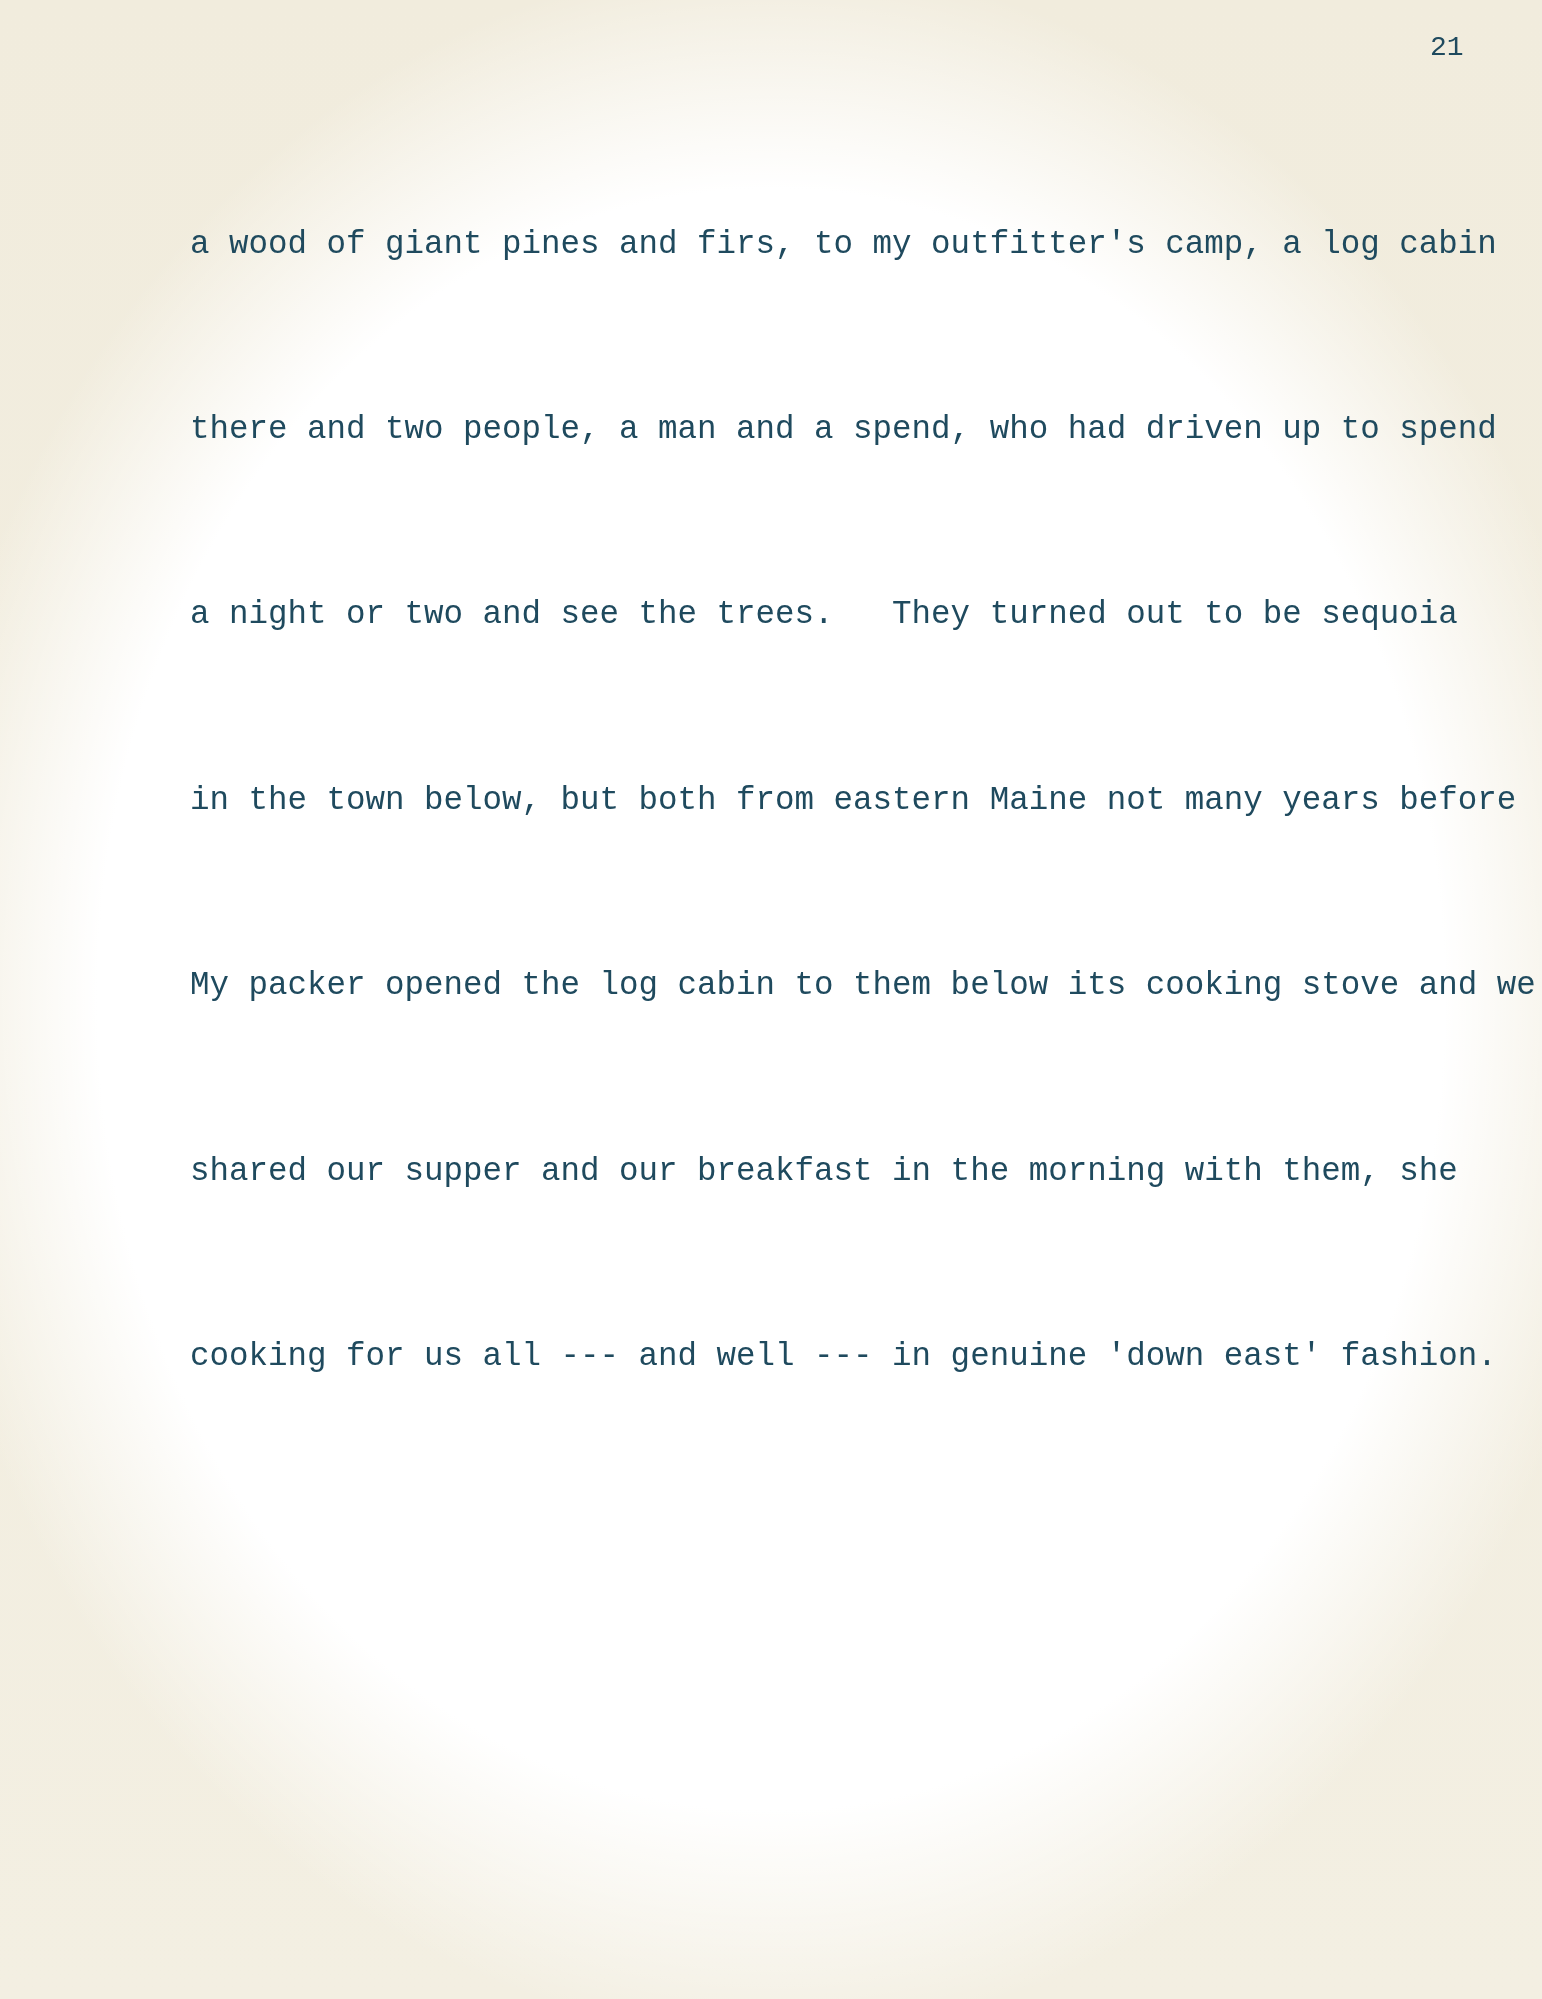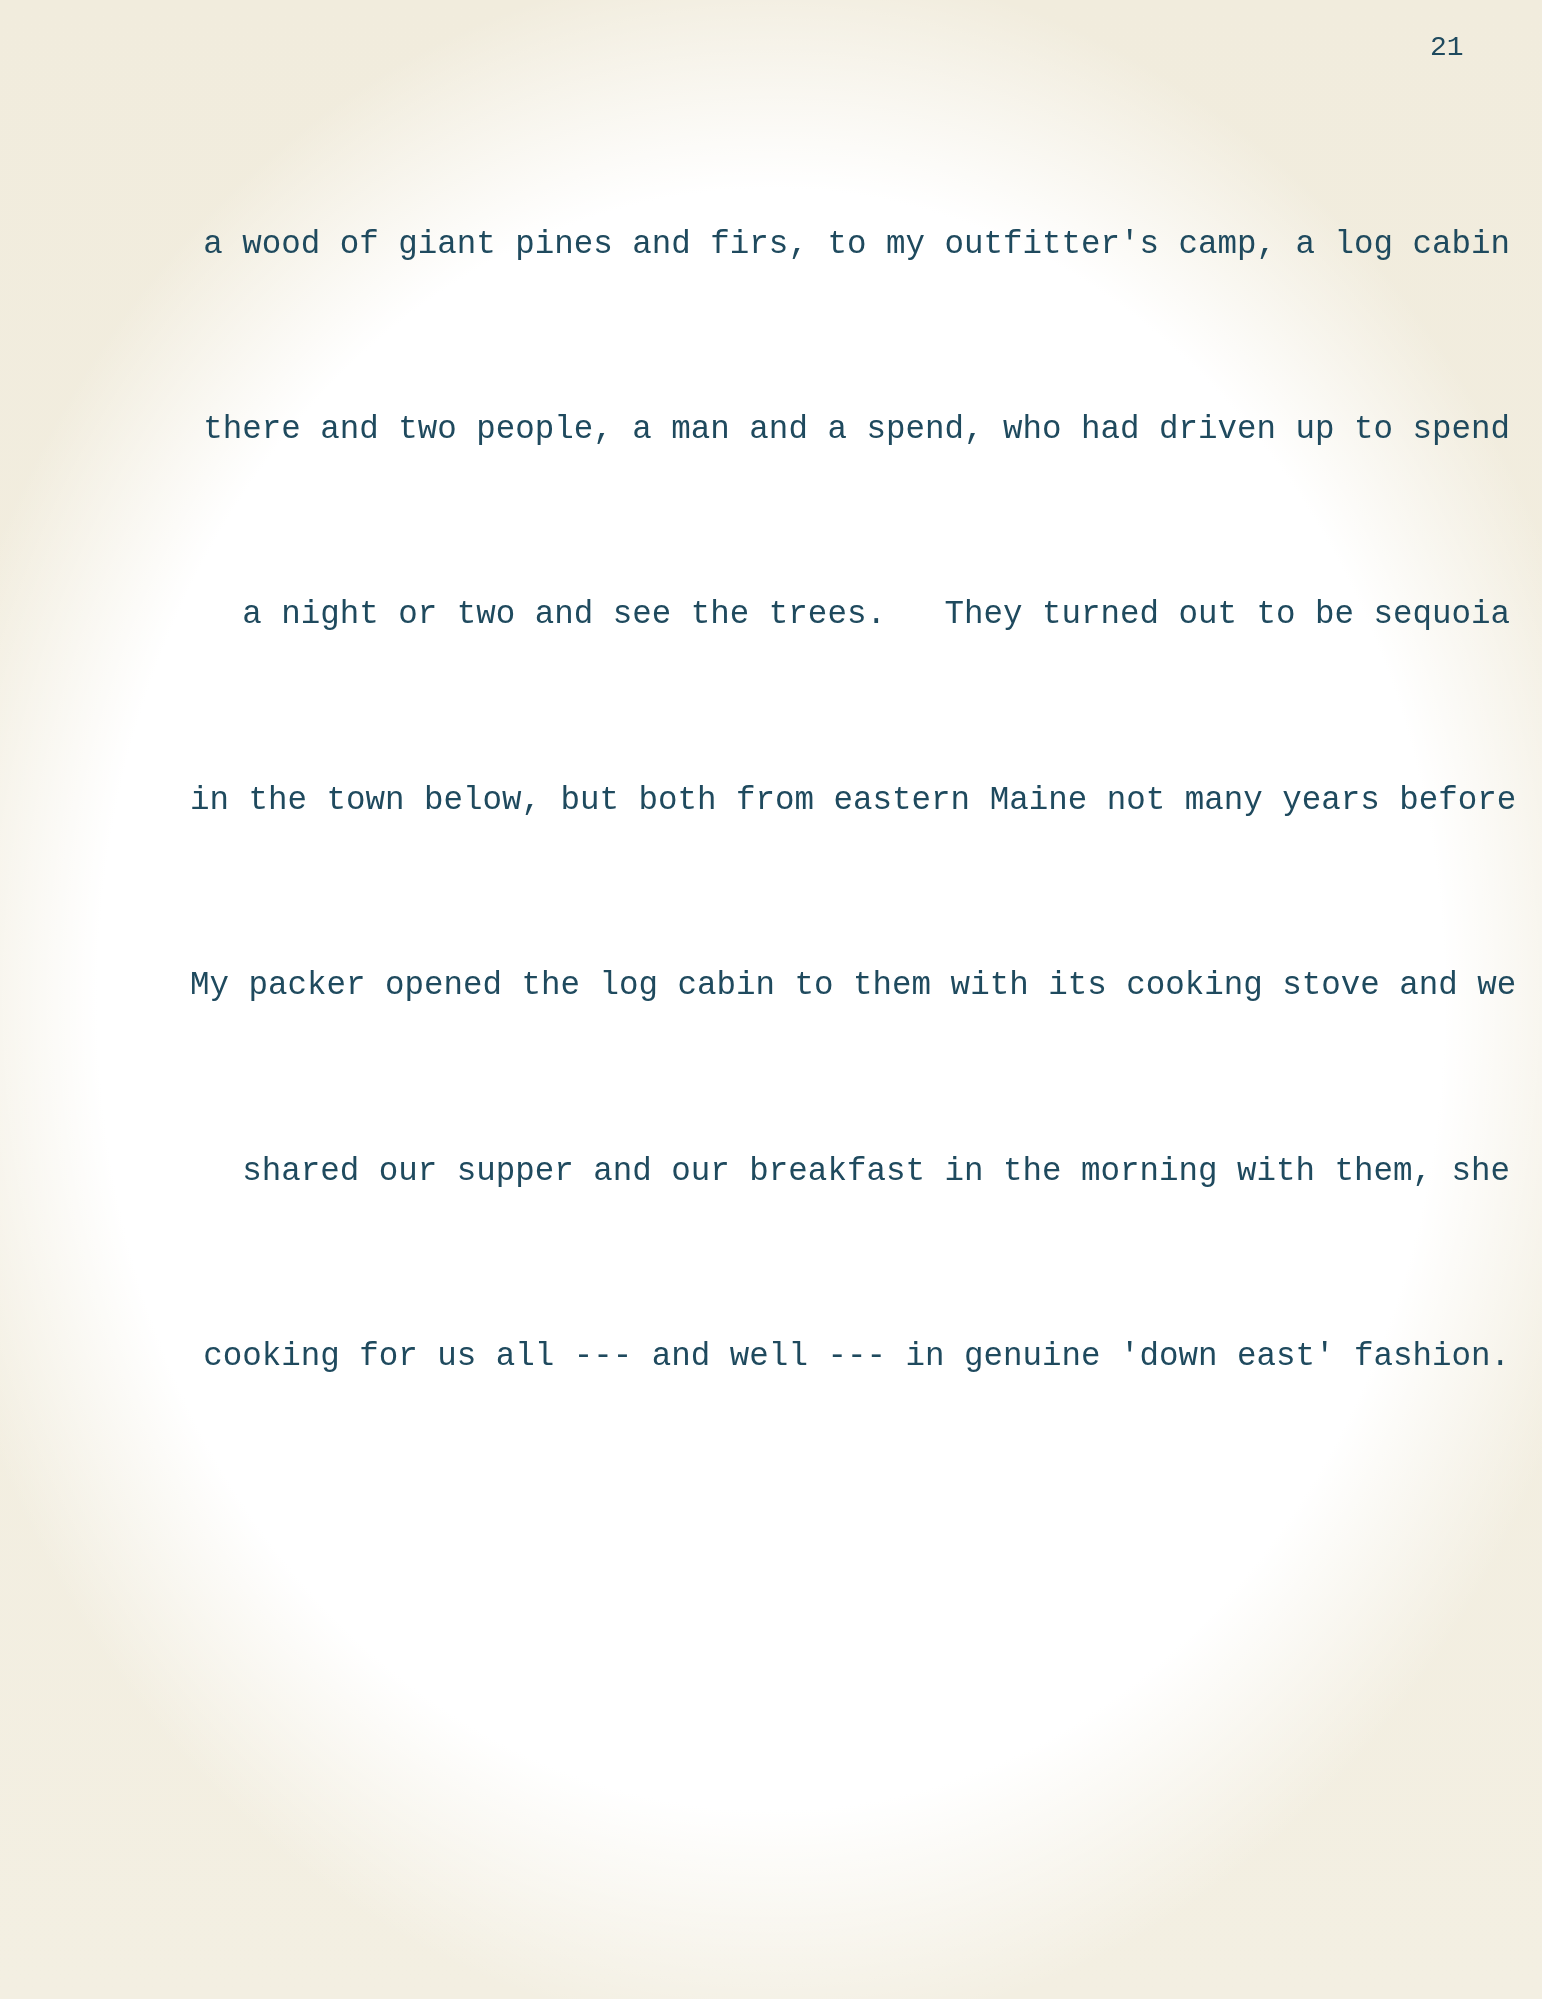--- a/index.html
+++ b/index.html
@@ -5,21 +5,20 @@
   html, body { margin: 0; padding: 0; }
   body {
     width: 1542px; height: 1999px; position: relative; overflow: hidden;
     background: #efeadb;
   }
   .page {
     position: absolute; left: 0; top: 0; width: 1542px; height: 1999px;
     background:
       radial-gradient(ellipse 56% 52% at 50% 50%, #ffffff 0%, #ffffff 78%, rgba(255,255,255,0) 100%),
       linear-gradient(#f1ecdd, #f3efe2);
-    text-align: right;
   }
   .page-number {
     position: absolute; left: 1430px; top: 32px;
     font-family: "Liberation Mono", "DejaVu Sans Mono", monospace;
     font-size: 28px; color: #1f4a5e; letter-spacing: 0px;
   }
   .body-text {
     position: absolute; left: 190px; top: 90px; width: 1320px;
     font-family: "Liberation Mono", "DejaVu Sans Mono", monospace;
     font-size: 32.5px; line-height: 61.8px; color: #1f4a5e;
@@ -30,21 +29,21 @@
 </head>
 <body>
 
 <div class="page">
   <div class="page-number">21</div>
   <div class="body-text">
     <span class="line">a wood of giant pines and firs, to my outfitter's camp, a log cabin</span>
     <span class="line">there and two people, a man and a spend, who had driven up to spend</span>
     <span class="line">a night or two and see the trees.   They turned out to be sequoia</span>
     <span class="line">in the town below, but both from eastern Maine not many years before !</span>
-    <span class="line">My packer opened the log cabin to them with its cooking stove and we</span>
+    <span class="line">My packer opened the log cabin to them below its cooking stove and we</span>
     <span class="line">shared our supper and our breakfast in the morning with them, she</span>
     <span class="line">cooking for us all --- and well --- in genuine 'down east' fashion.</span>
     
     
     
     
     
     
     
     

